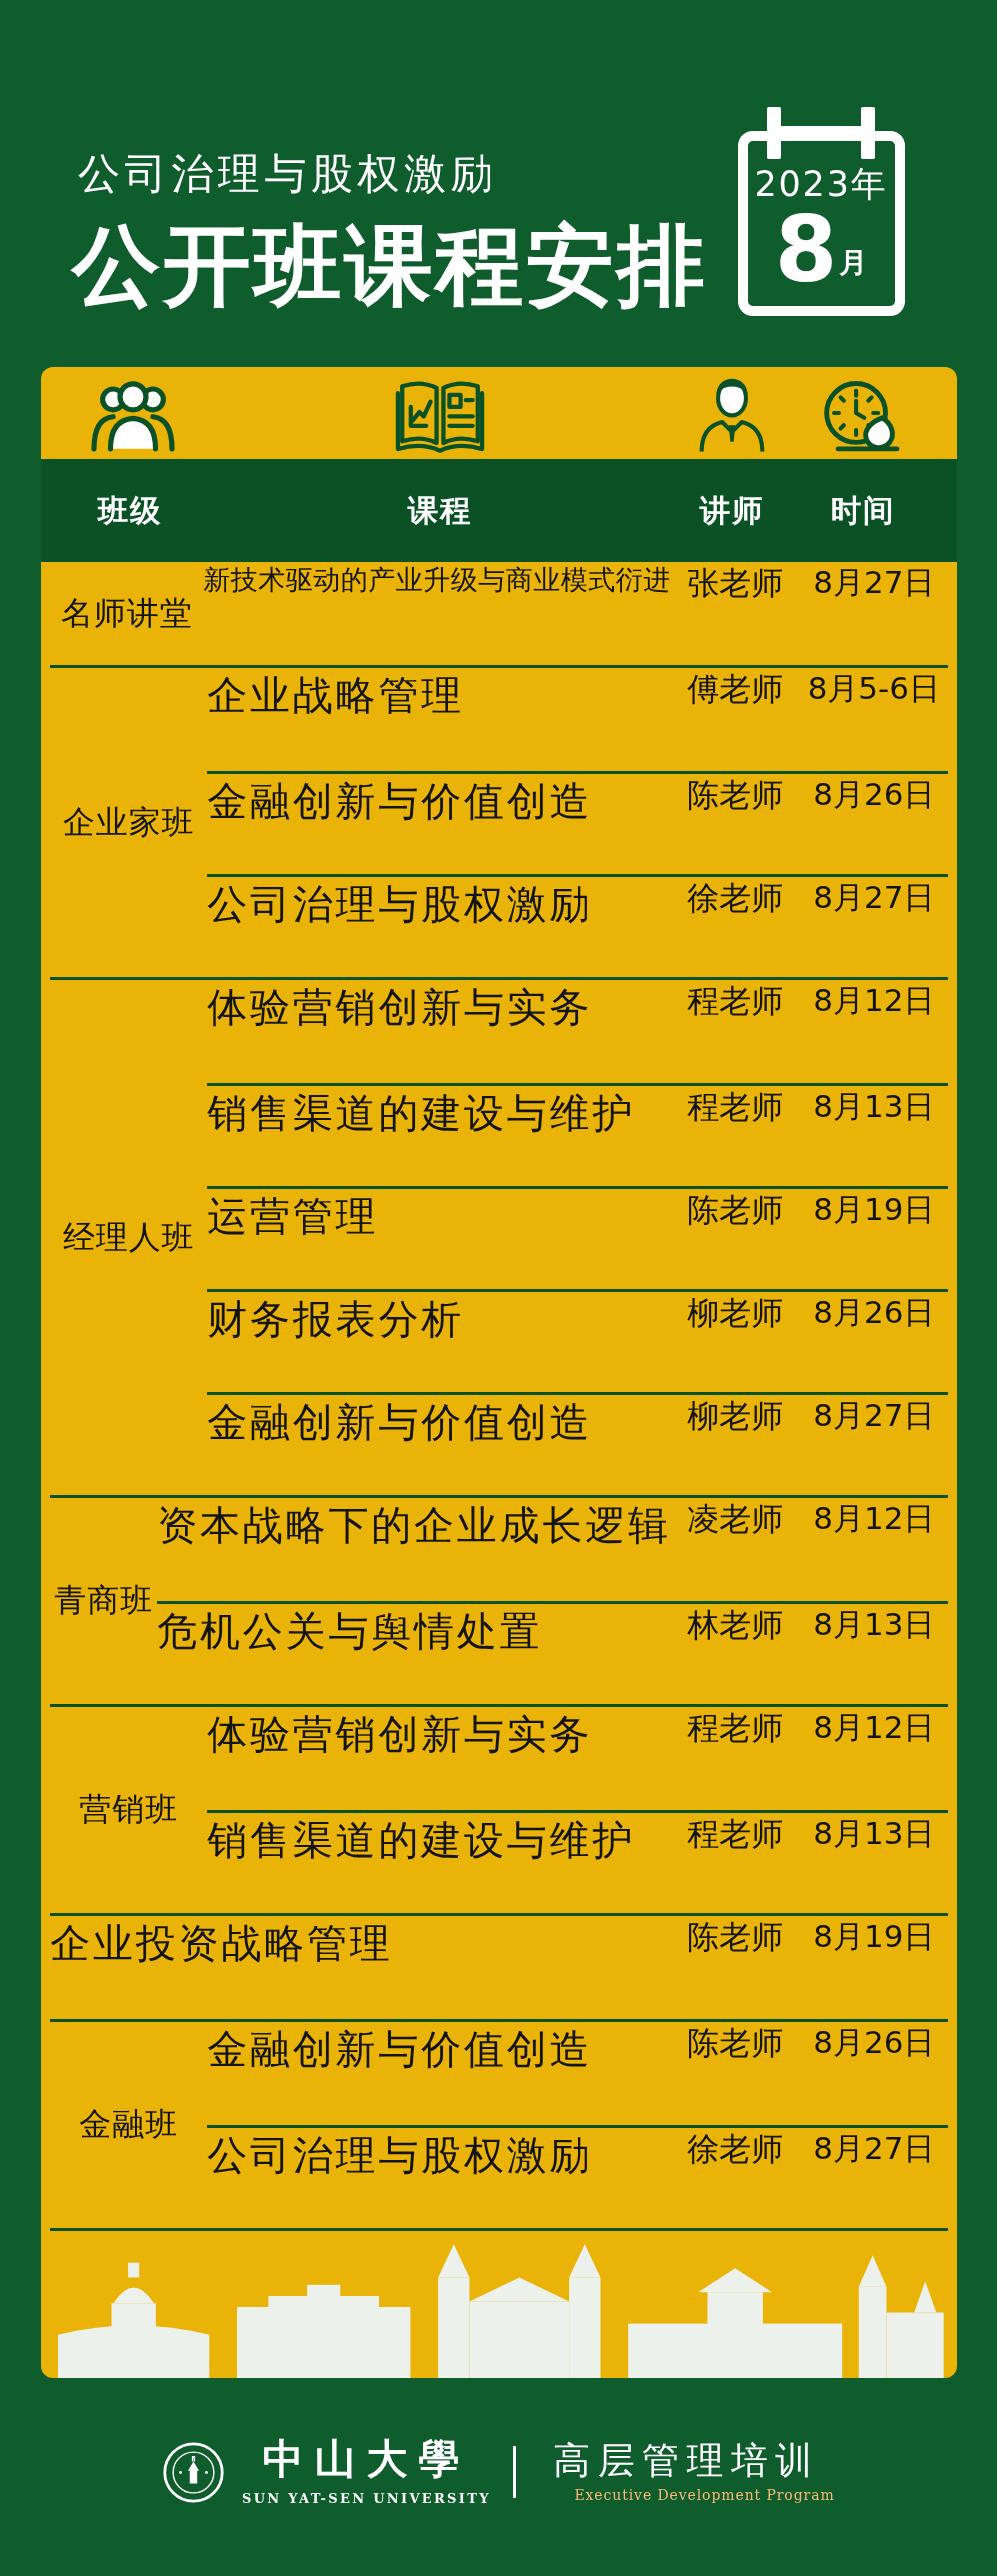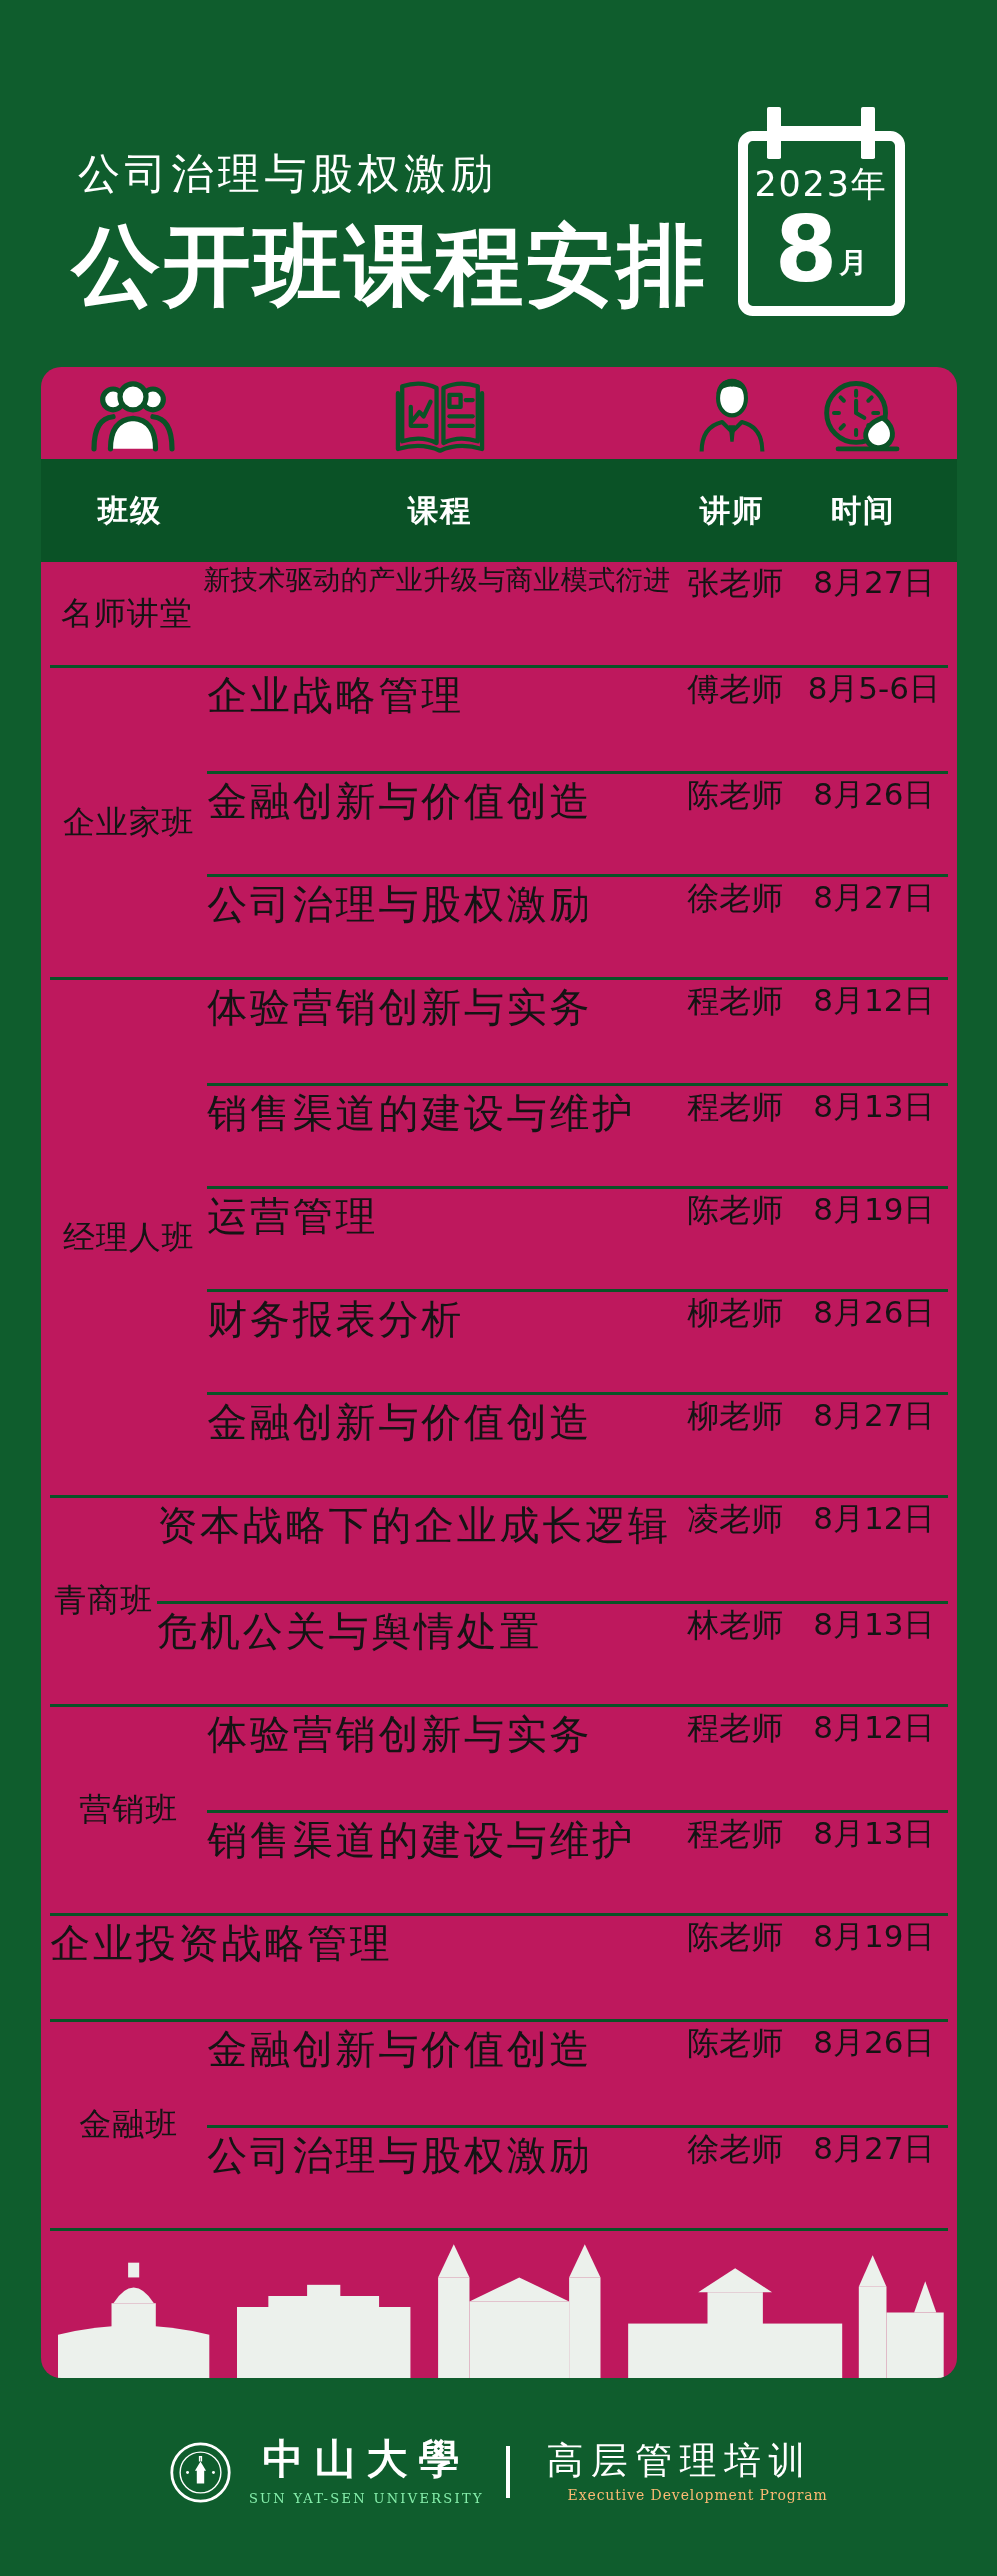--- a/index.html
+++ b/index.html
@@ -32,21 +32,21 @@
     border:10.2px solid #ffffff; border-radius:14.8px;
   }
   .cal-year { margin-top:20.3px; text-align:center; color:#ffffff; font-size:35px; letter-spacing:1.8px; }
   .cal-month { display:flex; justify-content:center; align-items:flex-end; margin-top:-3.7px; }
   .cal-month-num { color:#ffffff; font-size:90px; font-weight:bold; line-height:1.0; }
   .cal-month-unit { color:#ffffff; font-size:28px; font-weight:bold; margin:0 0 13px 1.8px; }
 
   
   .card {
     position:absolute; left:41px; top:367px; width:916px; height:2011px;
-    background:#be185d; border-radius:20px; overflow:hidden;
+    background:#eab308; border-radius:12px; overflow:hidden;
   }
 
   .icon-strip { position:relative; height:92px; }
   .col-icon { position:absolute; top:9.2px; transform:translateX(-50%); }
 
   .band { position:relative; height:103px; background:#0A5226; }
   .band-label {
     position:absolute; top:50%; transform:translate(-50%,-50%);
     color:#ffffff; font-size:30.5px; font-weight:bold; letter-spacing:1.8px; white-space:nowrap;
   }
@@ -70,21 +70,21 @@
   .watermark { position:absolute; left:0; bottom:0; width:916px; height:143px; }
 
   
   .footer {
     position:absolute; left:0; top:2421px; width:997px; height:102px;
     display:flex; align-items:center; justify-content:center;
   }
   .seal { flex:0 0 auto; }
   .logo-cn-block { margin-left:16.6px; text-align:center; }
   .logo-cn { color:#ffffff; font-size:41px; letter-spacing:11px; font-weight:bold; line-height:1.05; white-space:nowrap; }
-  .logo-en { color:#86efac; font-size:13px; font-weight:normal; letter-spacing:2.3px; margin-top:10px;
+  .logo-en { color:#ffffff; font-size:13px; font-weight:bold; letter-spacing:2.3px; margin-top:10px;
              font-family:"DejaVu Serif","Liberation Serif",serif; white-space:nowrap; }
   .logo-divider { width:3.7px; height:52px; background:#ffffff; margin:0 22px; }
   .program-block { text-align:center; }
   .program-cn { color:#ffffff; font-size:37px; letter-spacing:7.4px; line-height:1.1; white-space:nowrap; }
   .program-en { color:#fdba74; font-size:14px; letter-spacing:0.9px; margin-top:4.6px;
                 font-family:"DejaVu Serif","Liberation Serif",serif; white-space:nowrap;margin-left:36px; }
 </style>
 </head>
 <body>
 

